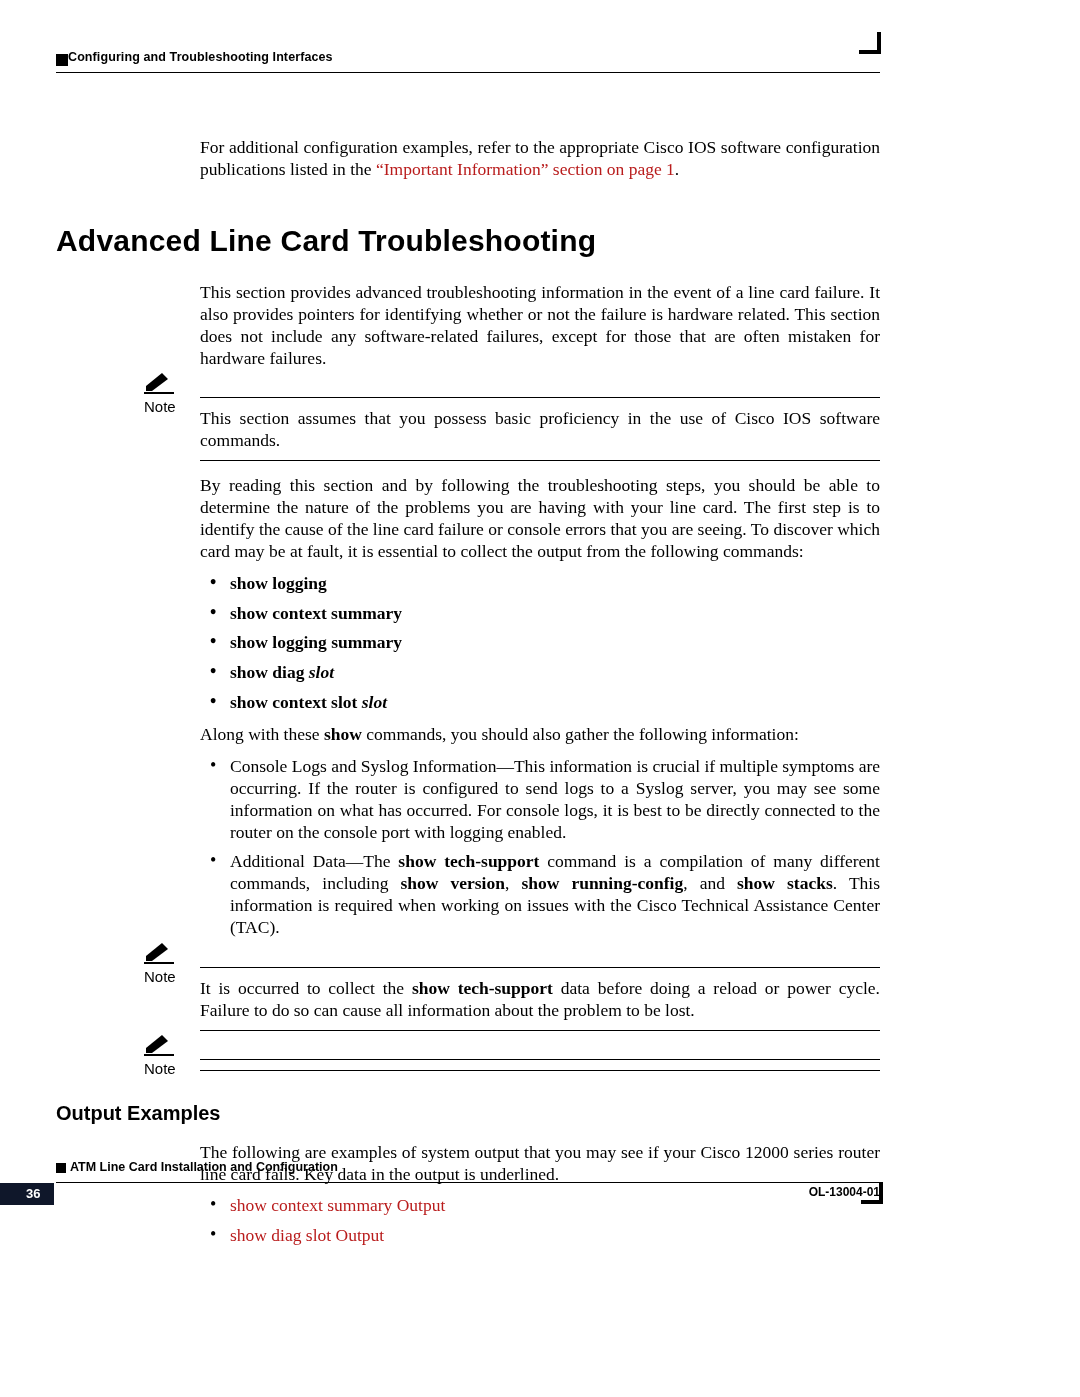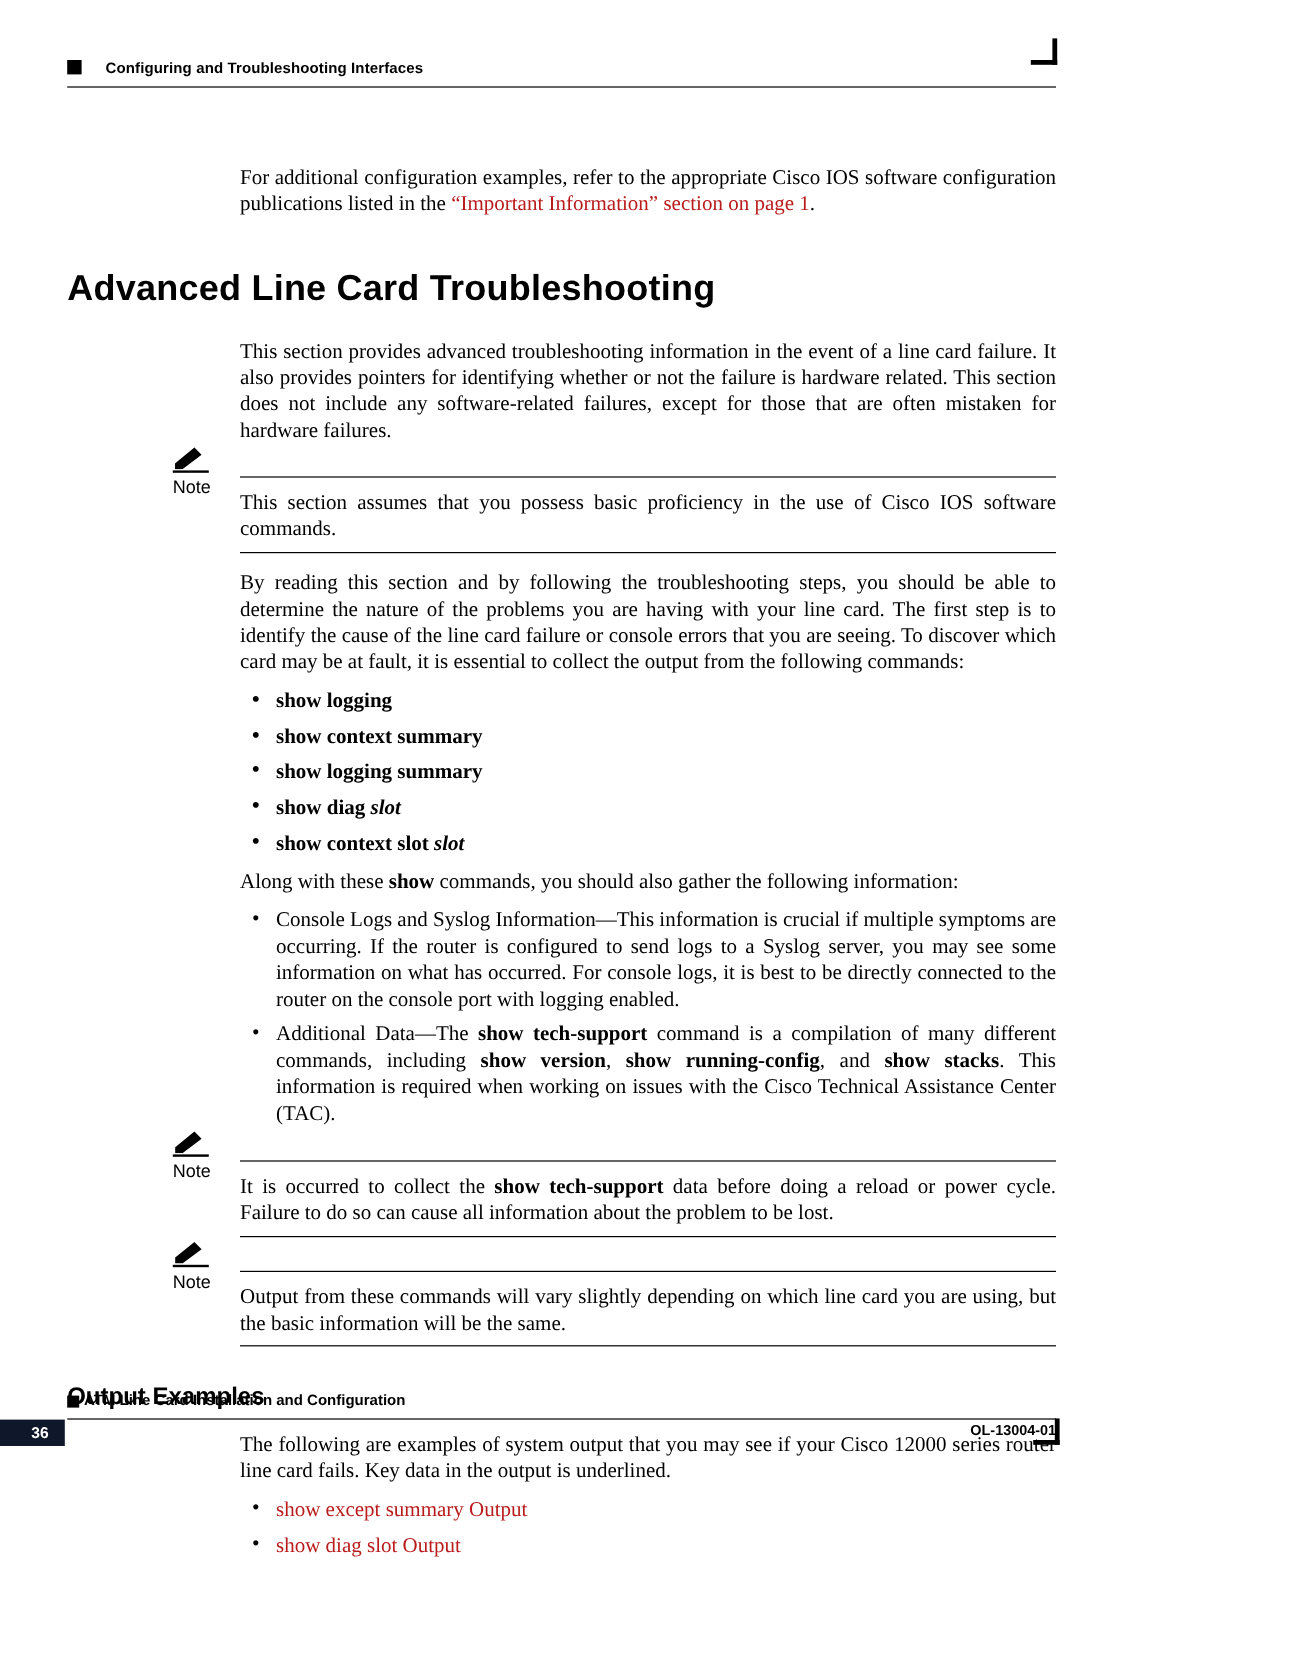--- a/index.html
+++ b/index.html
@@ -17,21 +17,21 @@
   .crop-top { position:absolute; top:32px; right:199px; width:4px; height:22px; background:#000; }
   .crop-top-h { position:absolute; top:50px; right:199px; height:4px; width:22px; background:#000; }
   .crop-bot { position:absolute; bottom:193px; right:197px; width:4px; height:22px; background:#000; }
   .crop-bot-h { position:absolute; bottom:193px; right:197px; height:4px; width:22px; background:#000; }
 
   .page {
     position: absolute;
     left: 56px; right: 200px; top: 50px; bottom: 193px;
   }
 
-  .header-row { display:flex; align-items:flex-start; gap:20px; }
+  .header-row { display:flex; align-items:flex-end; gap:0; }
   .hdr-square { width:12px; height:12px; background:#000; flex:0 0 auto; }
   .hdr-text { font-family: Arial, Helvetica, sans-serif; font-weight:700; font-size:12.5px; letter-spacing:.1px; }
   .hdr-rule { height:1px; background:#000; margin-top:6px; }
 
   .content { padding-top: 64px; }
   .body-col { margin-left: 144px; }
 
   p { margin-bottom: 10px; text-align: justify; }
   a.link { color:#b91c1c; text-decoration:none; }
 
@@ -160,31 +160,30 @@
 
       <div class="note-block">
         <div class="note-icon">
           <svg viewBox="0 0 28 20">
               <path d="M2 15 L18 2 L24 8 L8 20 L2 20 Z" fill="#000"></path>
             </svg>
           <div class="note-underline"></div>
         </div>
         <span class="note-label">Note</span>
         <div class="note-rule"></div>
-        <div class="note-body">Output from these commands will vary slightly depending on which line card you are using, but the basic information will be the same.</div>
         <div class="note-rule-bottom"></div>
       </div>
     </div>
 
     <h2 class="sub">Output Examples</h2>
 
     <div class="body-col">
       <p>The following are examples of system output that you may see if your Cisco 12000 series router line card fails. Key data in the output is underlined.</p>
       <ul class="bullets">
-        <li><a class="link" href="#">show except summary Output</a></li>
+        <li><a class="link" href="#">show context summary Output</a></li>
         <li><a class="link" href="#">show diag slot Output</a></li>
       </ul>
     </div>
 
   </div>
 
   <div class="footer">
     <div class="foot-top">
       <div class="foot-sq"></div>
       <div class="foot-title">ATM Line Card Installation and Configuration</div>

